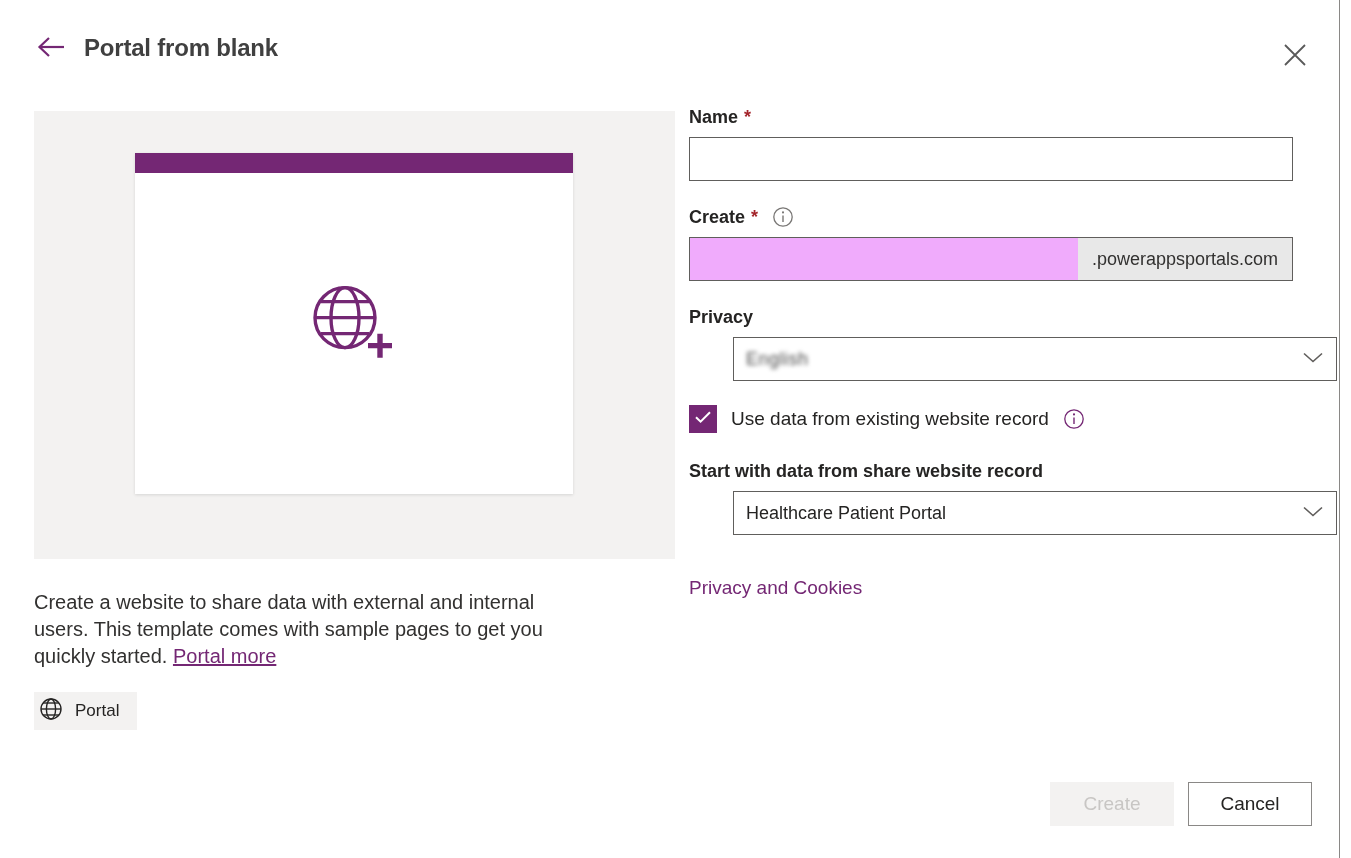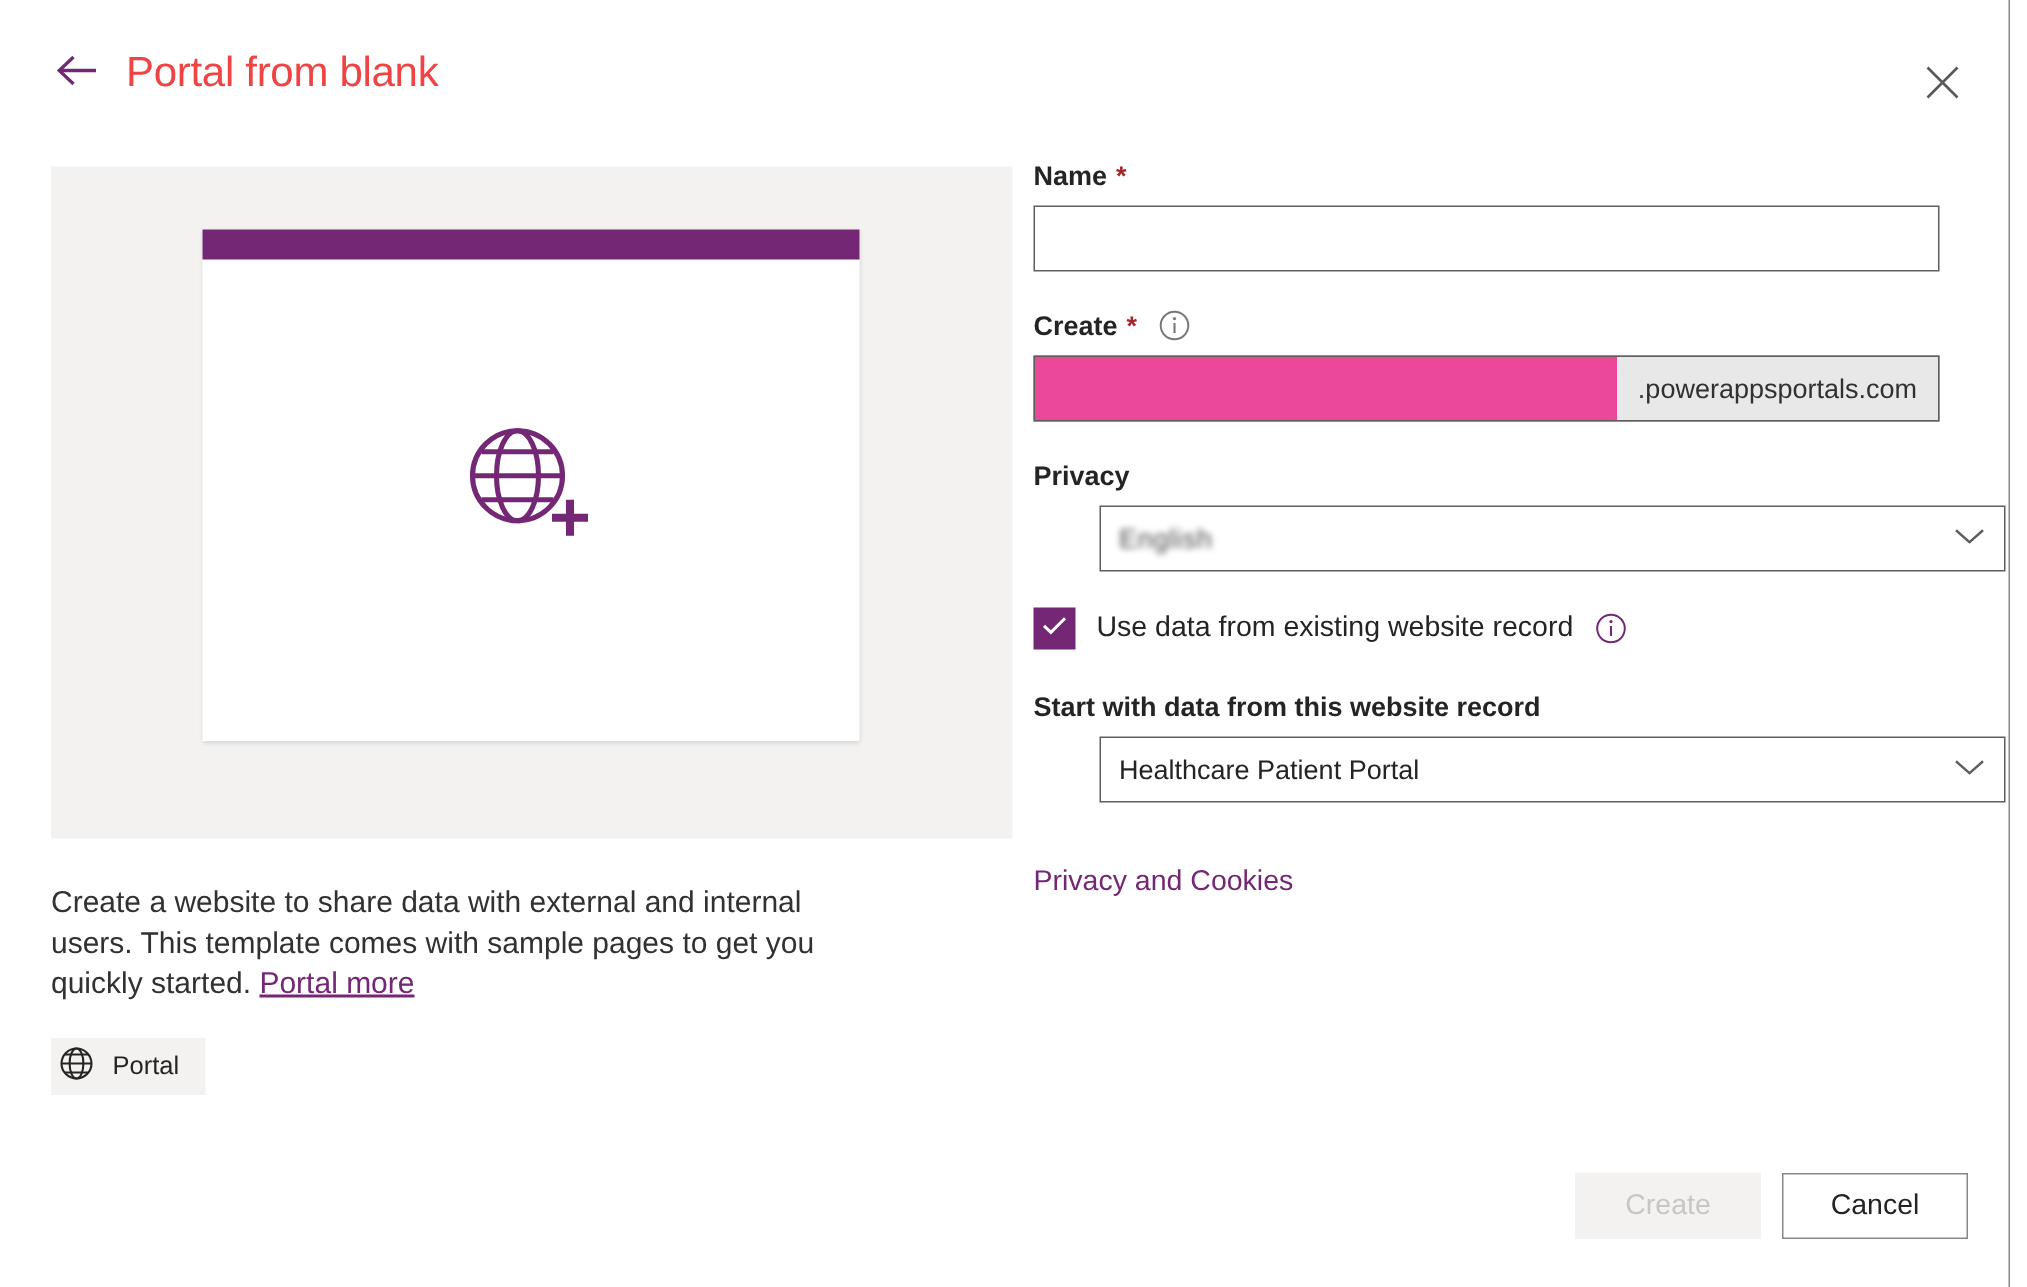--- a/index.html
+++ b/index.html
@@ -36,24 +36,24 @@
     position: absolute;
     left: 32px; top: 30px;
     width: 40px; height: 36px;
     display: flex; align-items: center; justify-content: center;
     cursor: pointer;
     background: none; border: none; padding: 0;
   }
   .page-title {
     position: absolute;
     left: 84px; top: 28px;
-    font-size: 28px;
-    font-weight: normal;
+    font-size: 24px;
+    font-weight: bold;
     letter-spacing: -0.2px;
-    color: #ef4444;
+    color: #404040;
     line-height: 40px;
   }
   .close-btn {
     position: absolute;
     right: 24px; top: 36px;
     width: 40px; height: 40px;
     display: flex; align-items: center; justify-content: center;
     cursor: pointer;
     background: none; border: none; padding: 0;
   }
@@ -144,21 +144,21 @@
     color: #252423;
     padding: 0 12px;
     outline: none;
   }
   .addr-wrap {
     display: flex;
     width: 100%;
     height: 44px;
     border: 1px solid #605e5c;
     box-sizing: border-box;
-    background: #ec4899;
+    background: #f0abfc;
   }
   .addr-input {
     flex: 1;
     border: none;
     outline: none;
     font-family: "Liberation Sans", sans-serif;
     font-size: 18px;
     padding: 0 12px;
     background: transparent;
     color: #252423;
@@ -376,21 +376,21 @@
           <circle cx="11" cy="11" r="9.2" fill="none" stroke="#742774" stroke-width="1.3"></circle>
           <circle cx="11" cy="6.4" r="1.05" fill="#742774"></circle>
           <path d="M11 9.4 V16" stroke="#742774" stroke-width="1.4"></path>
         </svg>
       </span>
     </div>
 
     
     <div class="field">
       <div class="field-label">
-        <span>Start with data from this website record</span>
+        <span>Start with data from share website record</span>
       </div>
       <div class="combo">
         <span>Healthcare Patient Portal</span>
         <span class="chev">
           <svg width="22" height="14" viewBox="0 0 22 14">
             <path d="M2 3 L11 11 L20 3" fill="none" stroke="#605e5c" stroke-width="1.6"></path>
           </svg>
         </span>
       </div>
     </div>

